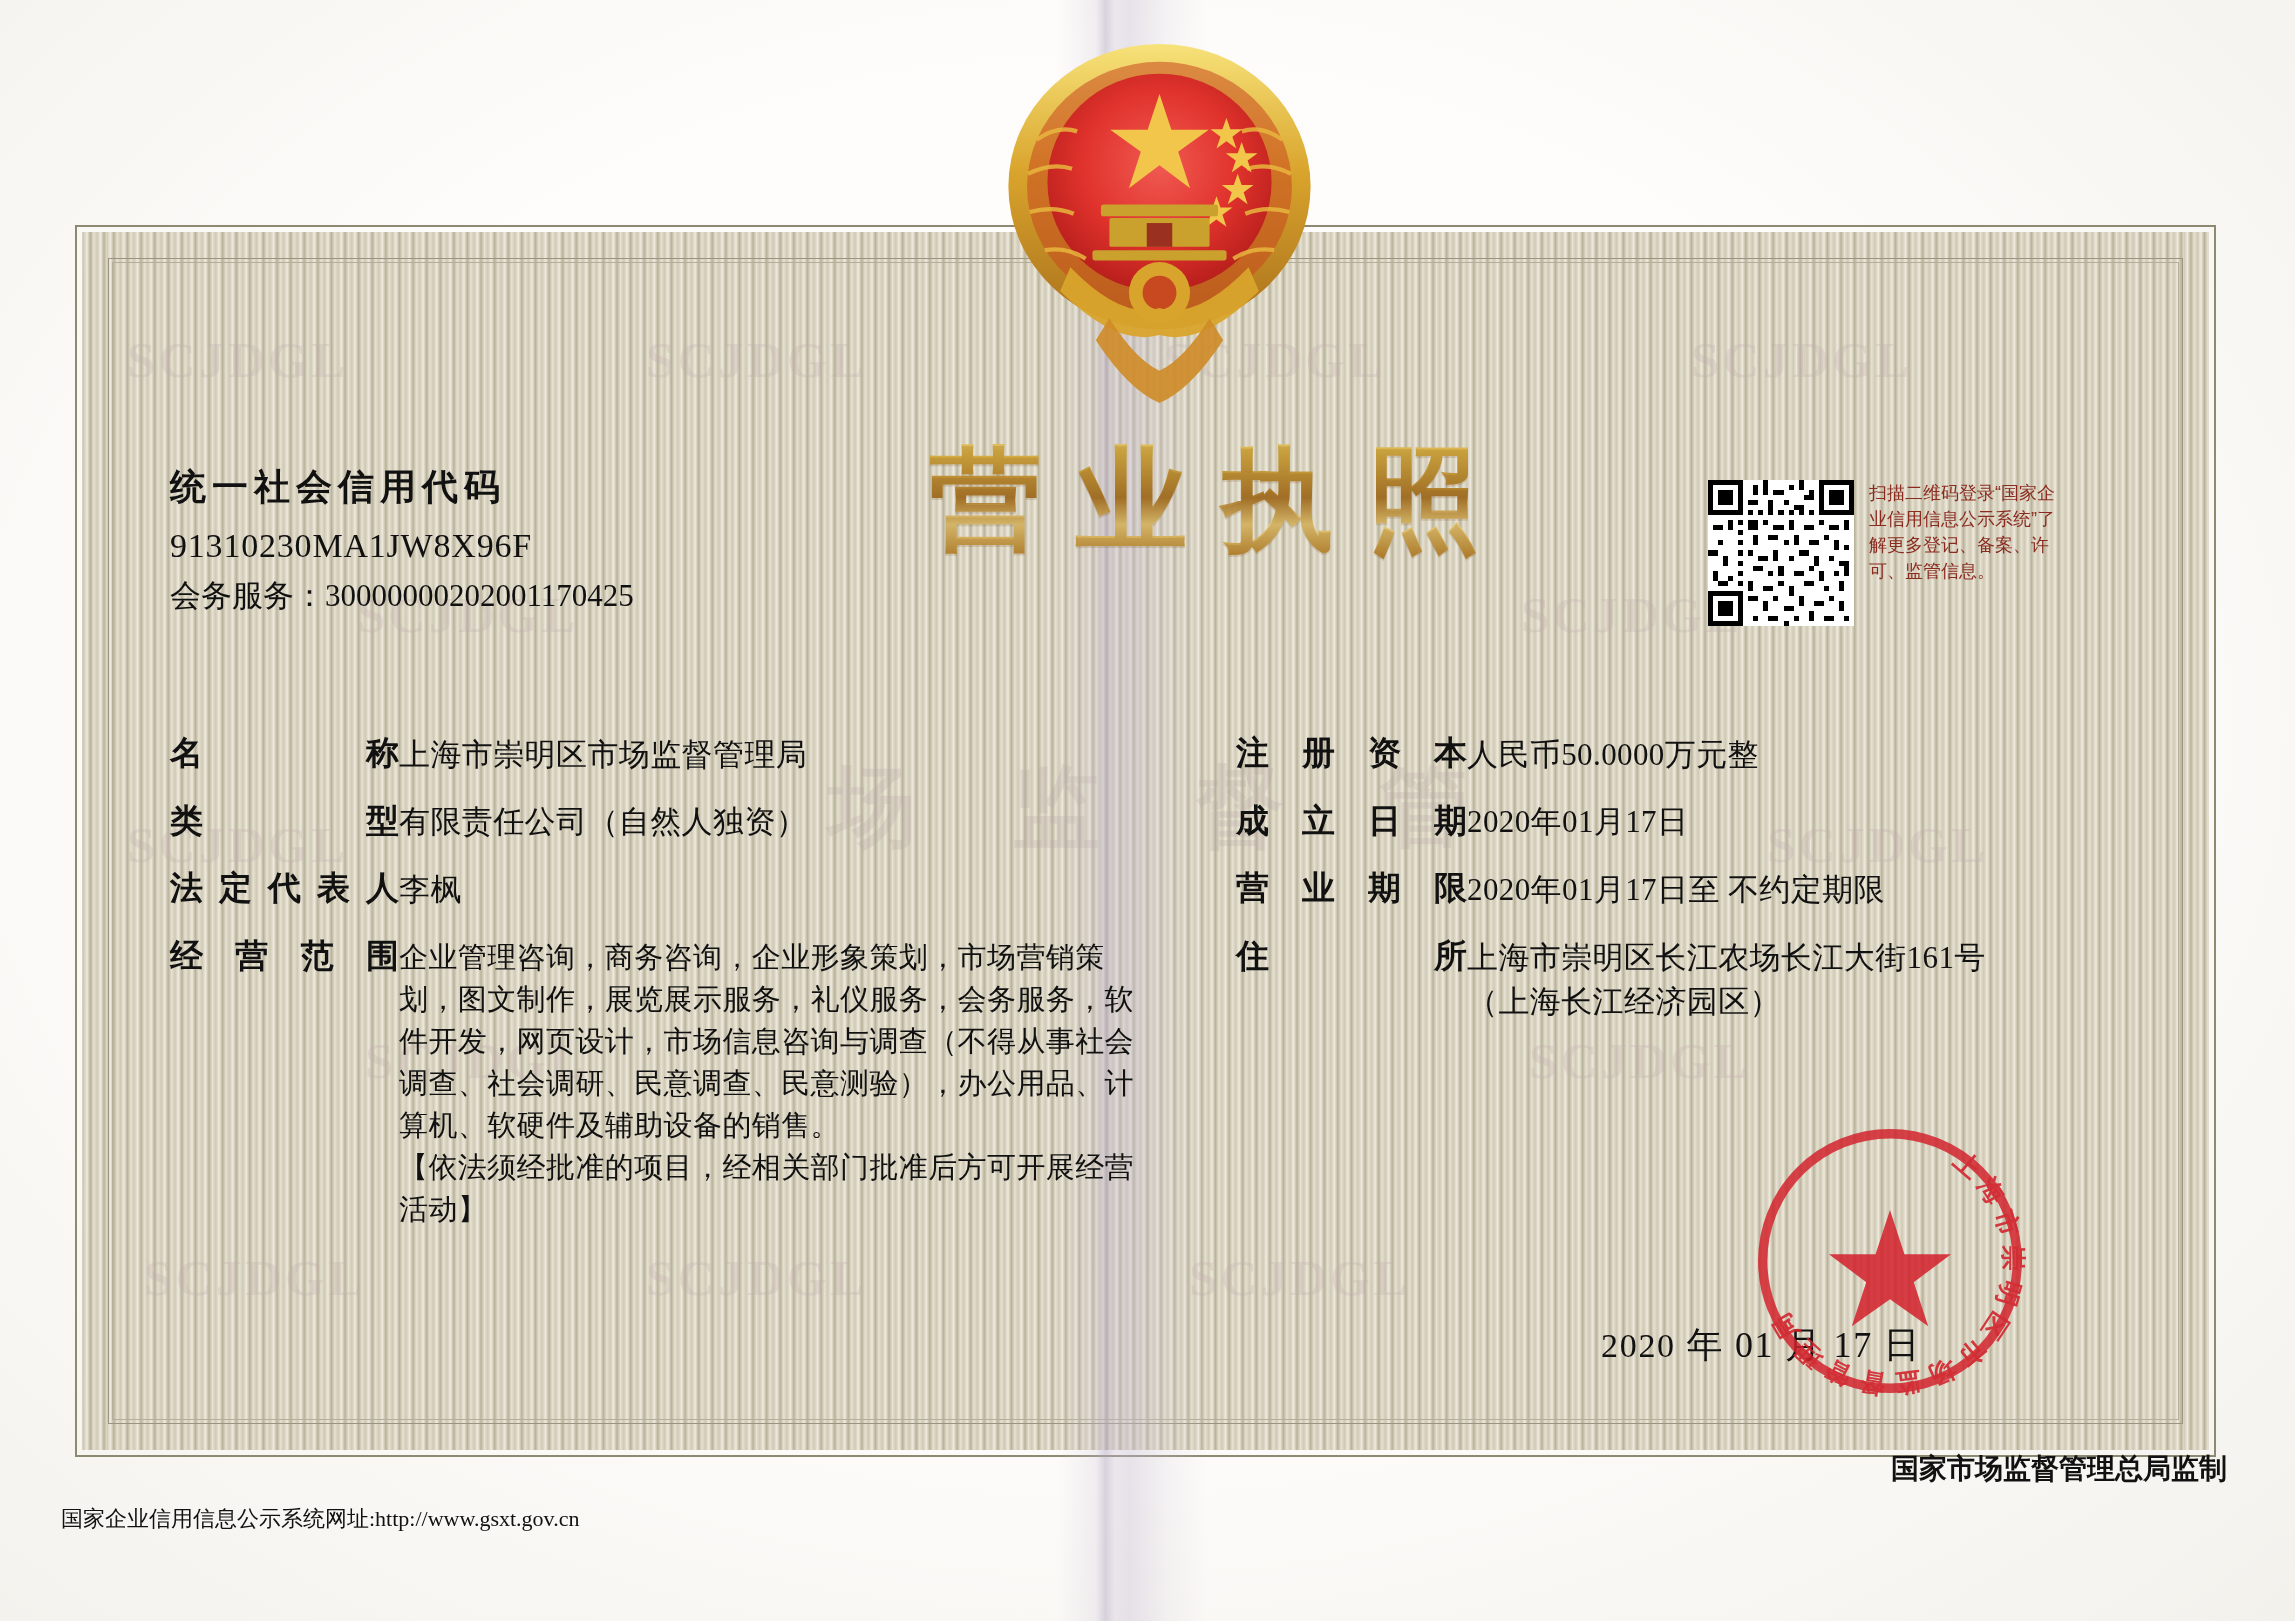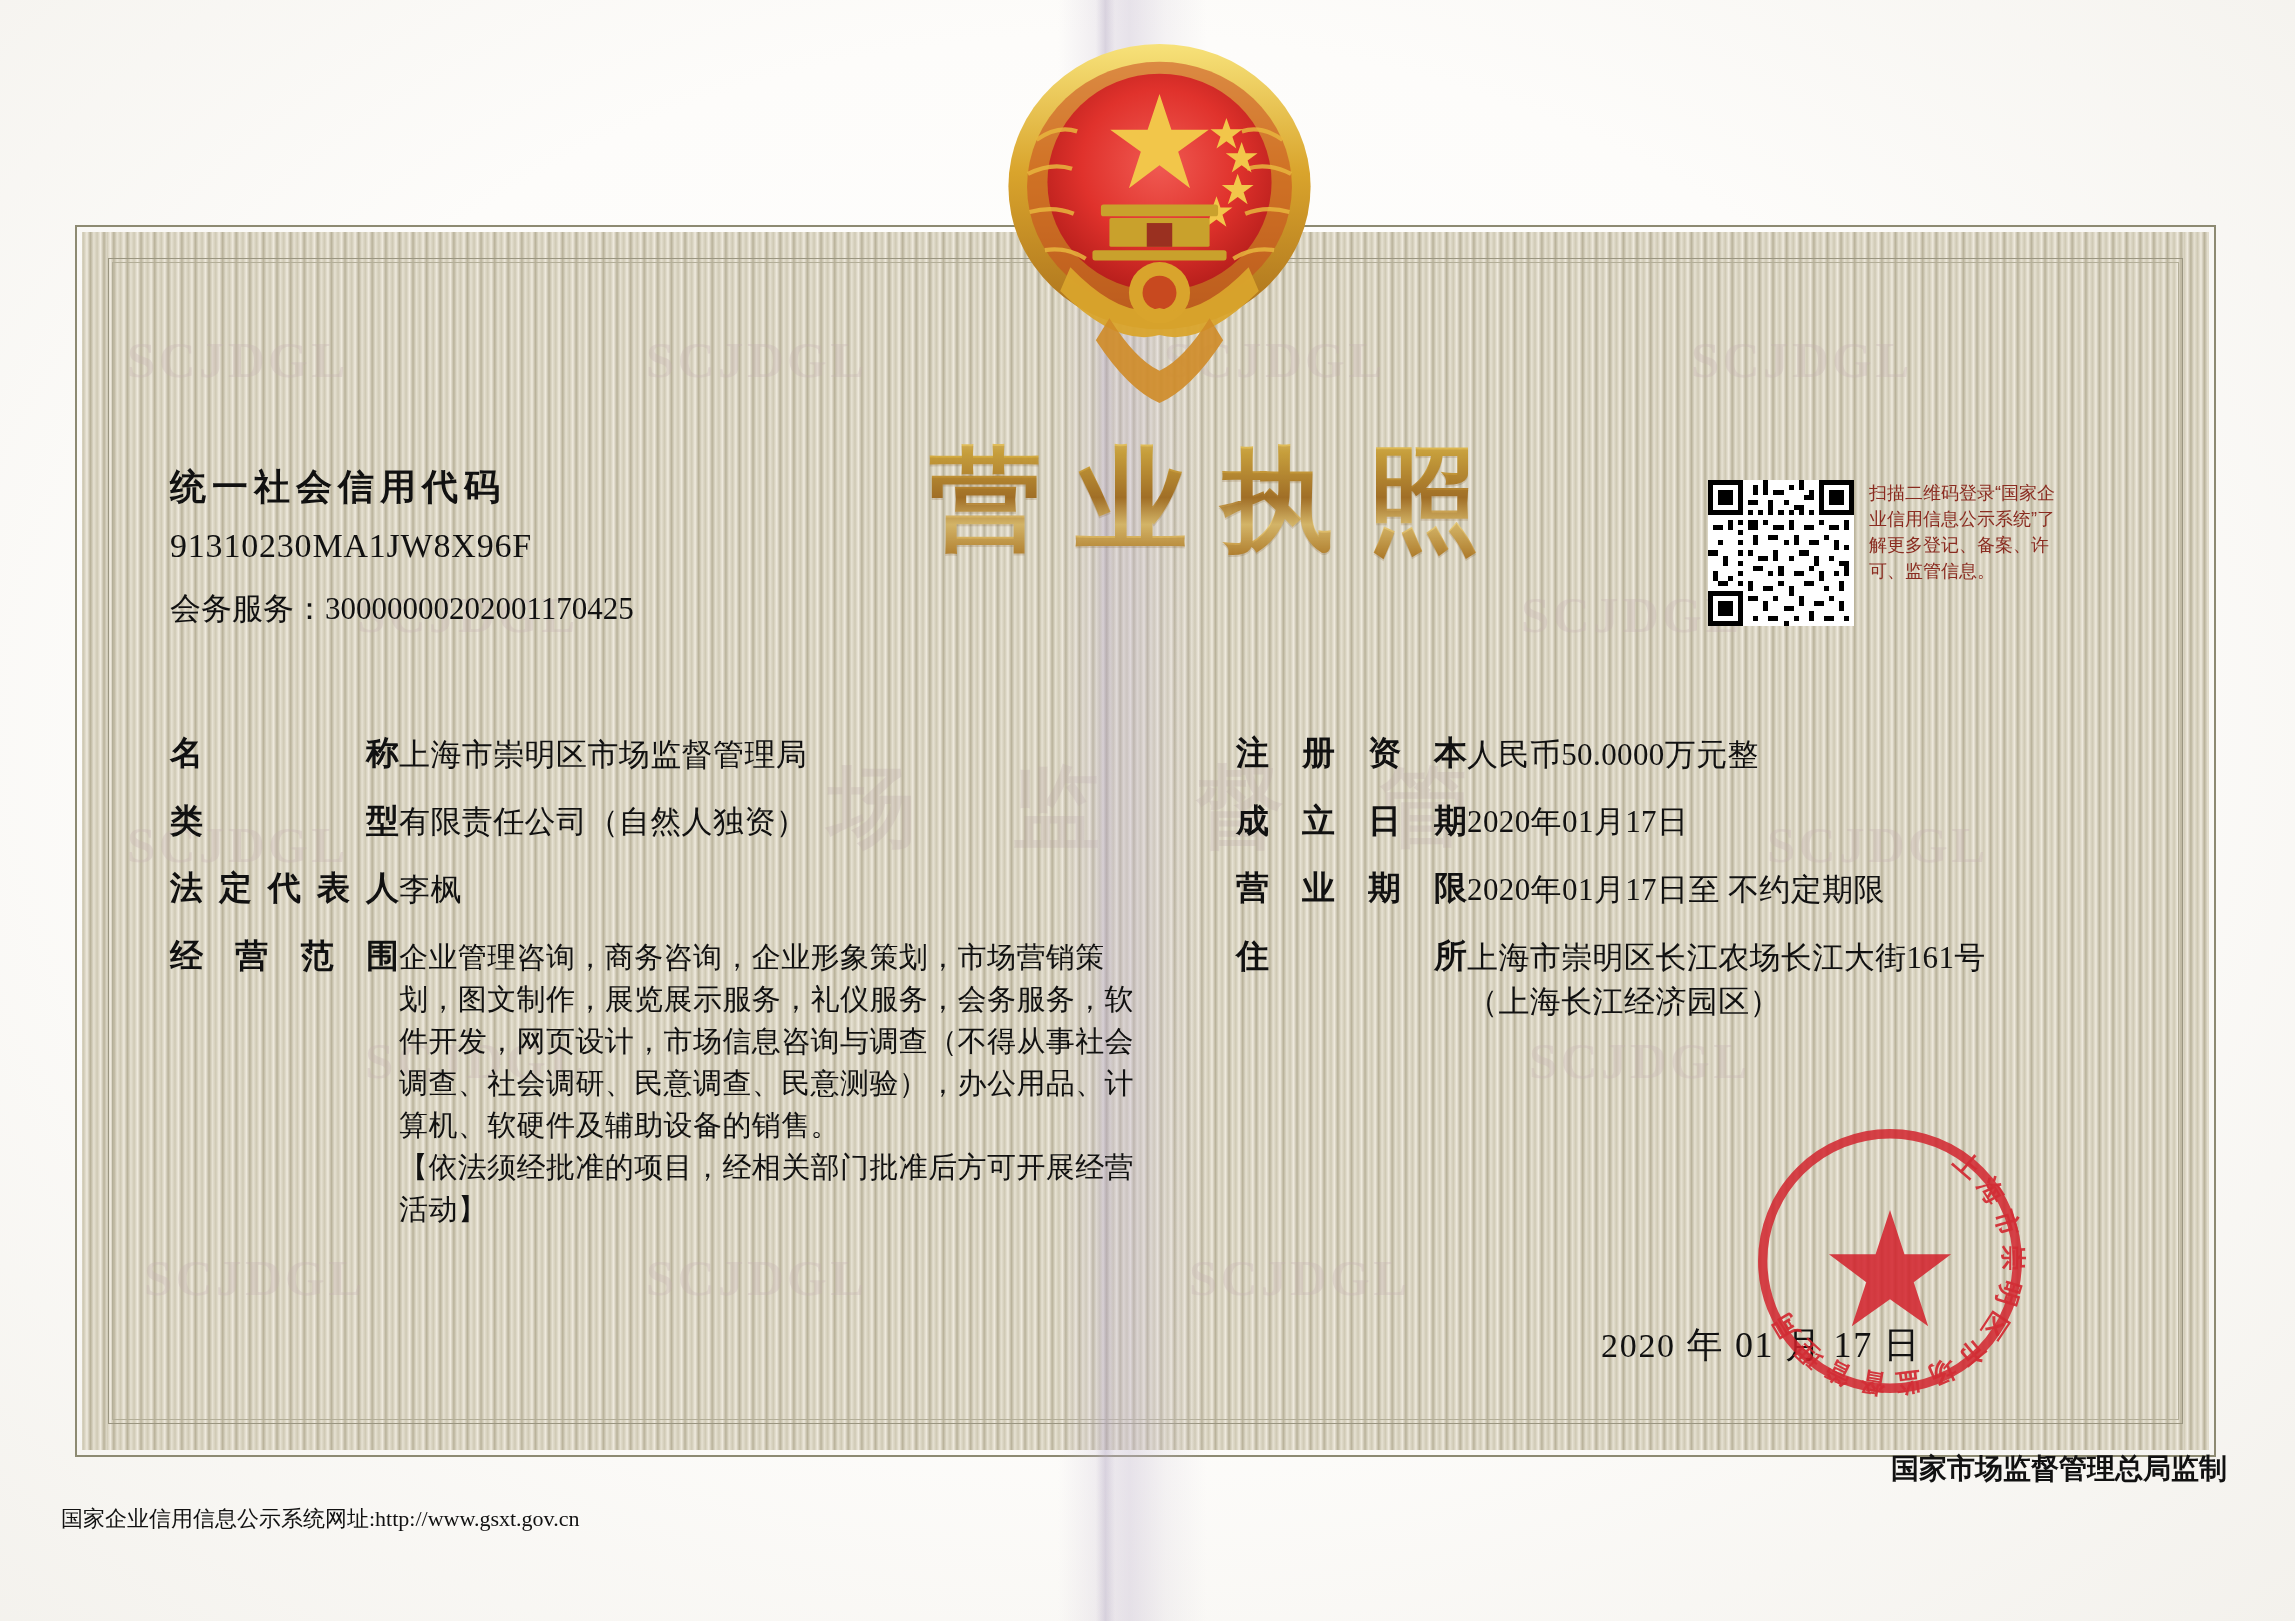--- a/index.html
+++ b/index.html
@@ -161,21 +161,21 @@
   .code-label {
     font-size: 36px;
     letter-spacing: 6px;
     font-weight: 600;
     margin-bottom: 15.3px;
   }
   .code-value {
     font-size: 34px;
     letter-spacing: 0.8px;
     font-family: "Liberation Serif", serif;
-    margin-bottom: 23px;
+    margin-bottom: 10px;
   }
   .cert-no {
     font-size: 31px;
     letter-spacing: 0px;
   }
 
   
   .qr-wrap {
     position: absolute;
     left: 1708px;

